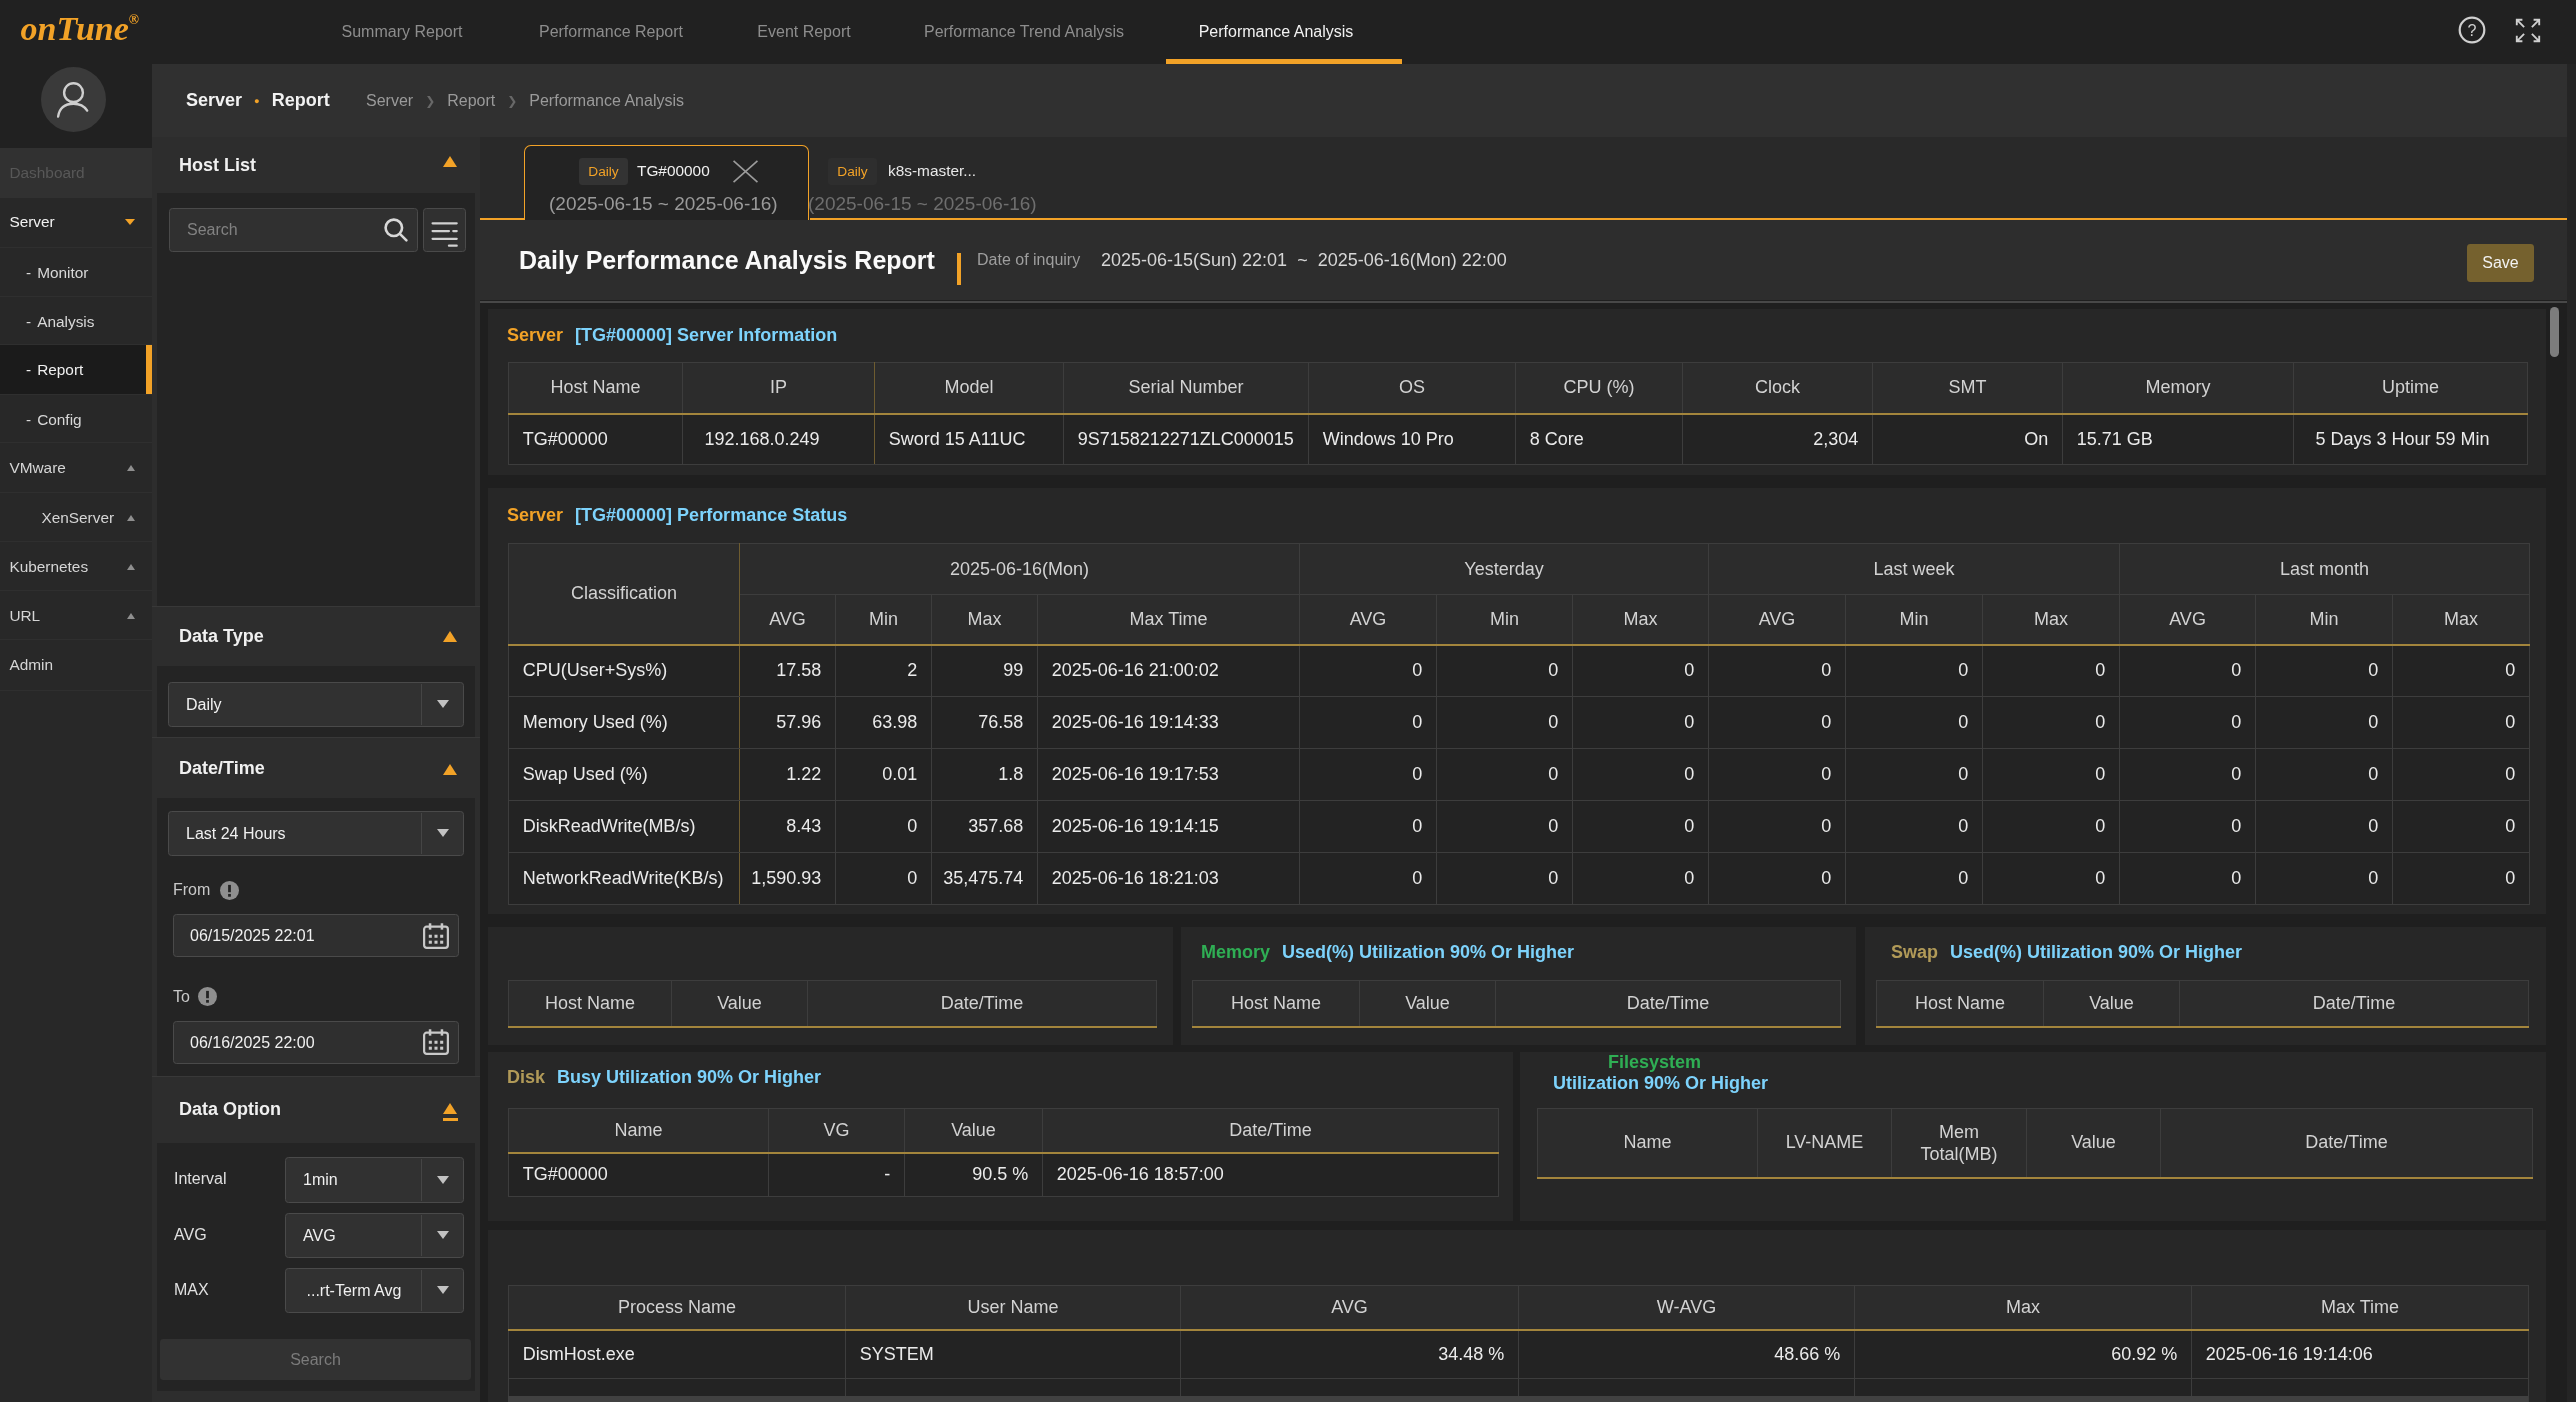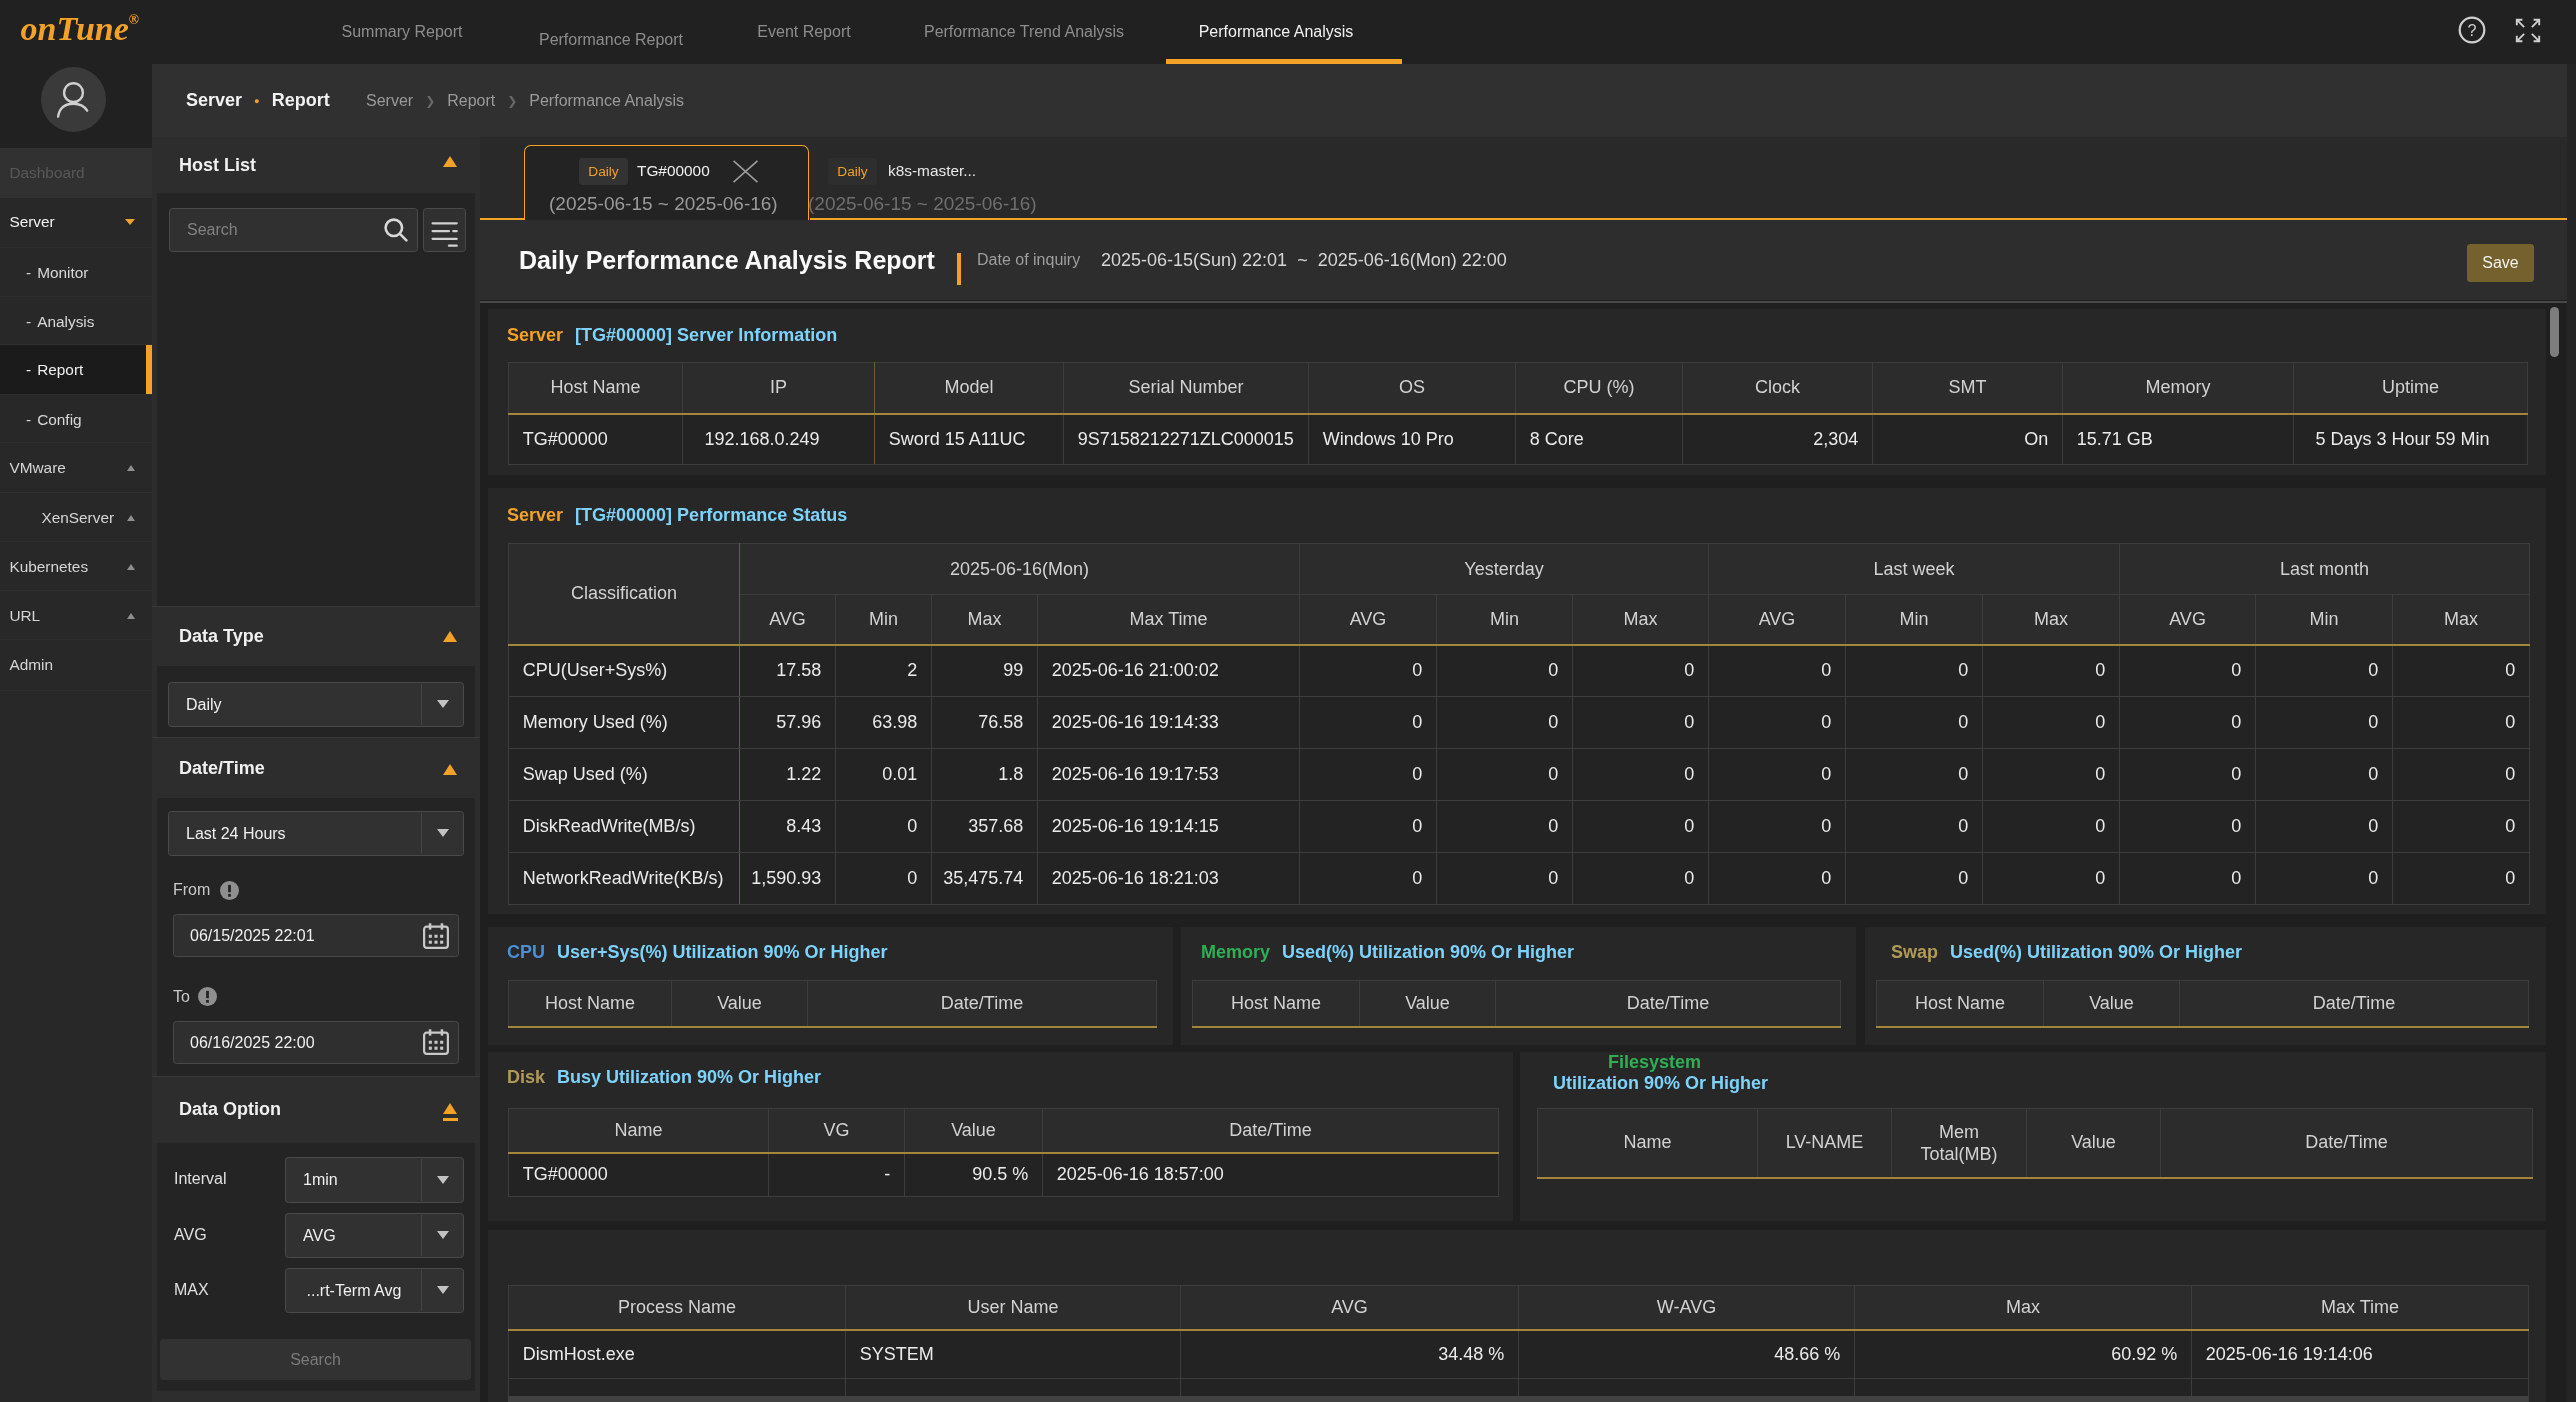--- a/index.html
+++ b/index.html
@@ -30,21 +30,21 @@
 .nav{position:absolute;top:0;height:64px;display:flex;align-items:center;font-size:16px;color:#8d8d8d;white-space:nowrap;transform:translateX(-50%);}
 .srow{position:absolute;left:0;width:152px;display:flex;align-items:center;font-size:15.4px;color:#d8d8d8;border-top:0.9px solid #2f2f2f;}
 </style>
 </head>
 <body>
 <div id="app">
 
   <div class="abs" style="left:0;top:0;width:2576px;height:64px;background:#212121;"></div>
   <div class="abs" style="left:20.5px;top:10.2px;font-family:'Liberation Serif',serif;font-style:italic;font-weight:700;font-size:34px;color:#f2a227;">onTune<span style="font-size:13.7px;vertical-align:16px;font-style:normal;">®</span></div>
   <div class="nav" style="left:402px;">Summary Report</div>
-  <div class="nav" style="left:611px;margin-top:8px;">Performance Report</div>
+  <div class="nav" style="left:611px;">Performance Report</div>
   <div class="nav" style="left:804px;">Event Report</div>
   <div class="nav" style="left:1024px;">Performance Trend Analysis</div>
   <div class="nav" style="left:1276px;color:#f2f2f2;">Performance Analysis</div>
   <div class="abs" style="left:1166px;top:59px;width:236px;height:6px;background:#f2a227;"></div>
 
   <svg class="abs" style="left:2458px;top:16px;" width="28" height="28" viewBox="0 0 33 33">
     <circle cx="16.5" cy="16.5" r="14.5" fill="none" stroke="#cfcfcf" stroke-width="2.6"></circle>
     <text x="16.5" y="23" text-anchor="middle" font-size="19" fill="#cfcfcf" font-family="Liberation Sans">?</text>
   </svg>
   <svg class="abs" style="left:2515px;top:18px;" width="26" height="25" viewBox="0 0 30 29">
@@ -417,24 +417,20 @@
           <td class="pr">0</td>
           <td class="pr">0</td>
           <td class="pr">0</td>
           <td class="pr">0</td>
           <td class="pr">0</td>
     </tr>
   </tbody>
     </table>
 
   <div class="box" style="left:488px;top:927px;width:685px;height:118px;"></div>
-  <div class="st cy" style="left:507px;top:927px;height:50px;">
-      <span style="color:#4a90d8;">CPU</span>
-      <span class="l2" style="margin-left:12px;">User+Sys(%) Utilization 90% Or Higher</span>
-    </div>
   <table class="abs" style="left:508px;top:980px;width:648px;">
     <colgroup>
         <col style="width:163px">
         <col style="width:136px">
         <col style="width:349px">
       </colgroup>
     <tbody>
         <tr style="height:46px;">
           <th class="tan">Host Name</th>
           <th class="tan">Value</th>

